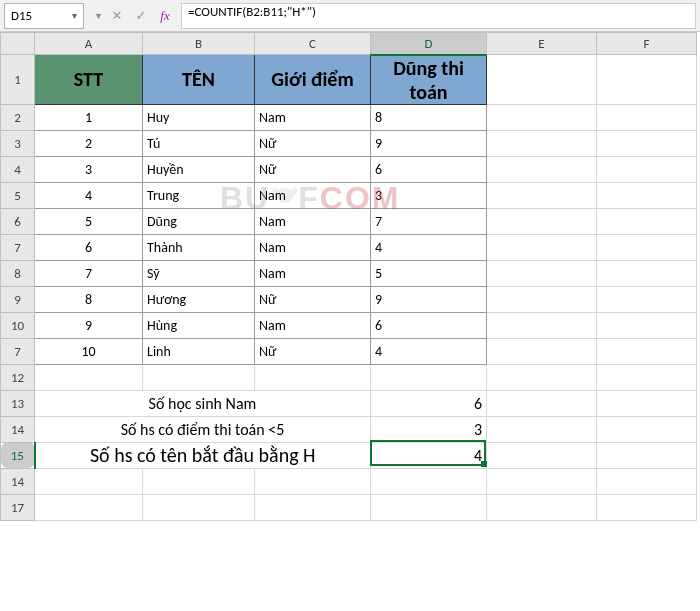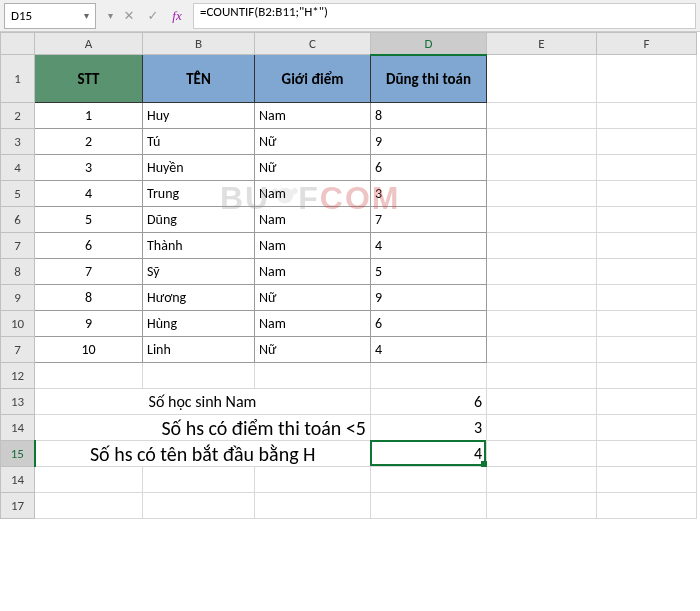--- a/index.html
+++ b/index.html
@@ -14,21 +14,21 @@
     }
     
     .formula-bar {
       display: flex;
       align-items: center;
       background: #f0f0f0;
       border-bottom: 1px solid #ccc;
       height: 32px;
     }
     .name-box {
-      width: 92px;
+      width: 80px;
       height: 26px;
       background: #fff;
       border: 1px solid #b0b0b0;
       display: flex;
       align-items: center;
       padding: 0 6px;
       margin: 2px 4px;
       font-size: 13px;
     }
     .name-box-dropdown {
@@ -89,20 +89,21 @@
       border: 1px solid #c0c0c0;
       text-align: center;
       width: 34px;
       font-size: 13px;
       color: #444;
     }
     .row-header.active {
       background: #ccc;
       color: #1a6e3b;
       border-right: 2px solid #0e7535;
+      border-radius: 7px;
     }
     .corner {
       background: #e8e8e8;
       border: 1px solid #c0c0c0;
       width: 34px;
     }
     
     .cell {
       border: 1px solid #d8d8d8;
       height: 26px;
@@ -111,21 +112,21 @@
       background: #fff;
     }
     .cell.data-border {
       border: 1px solid #9a9a9a;
     }
     .cell.header-cell {
       background: #7fa7d1;
       border: 1px solid #333;
       text-align: center;
       font-weight: bold;
-      font-size: 15px;
+      font-size: 20px;
       height: 48px;
     }
     .cell.header-sel {
       background: #5a9370;
     }
     .cell.center { text-align: center; }
     .cell.right { text-align: right; }
     .cell.selected-cell {
       position: relative;
     }
@@ -320,21 +321,21 @@
 
     <tr>
       <td class="row-header">13</td>
       <td class="cell center" colspan="3" style="font-size:16px;">Số học sinh Nam</td>
       <td class="cell right" style="font-size:16px;">6</td>
       <td class="cell"></td>
       <td class="cell"></td>
     </tr>
     <tr>
       <td class="row-header">14</td>
-      <td class="cell center" colspan="3" style="font-size:20px;text-align:right;">Số hs có điểm thi toán &lt;5</td>
+      <td class="cell center" colspan="3" style="font-size:16px;">Số hs có điểm thi toán &lt;5</td>
       <td class="cell right" style="font-size:16px;">3</td>
       <td class="cell"></td>
       <td class="cell"></td>
     </tr>
     <tr>
       <td class="row-header active">15</td>
       <td class="cell center" colspan="3" style="font-size:20px;">Số hs có tên bắt đầu bằng H</td>
       <td class="cell right selected-cell" id="sel-cell" style="font-size:16px;">
         <span>4</span>
       </td>

